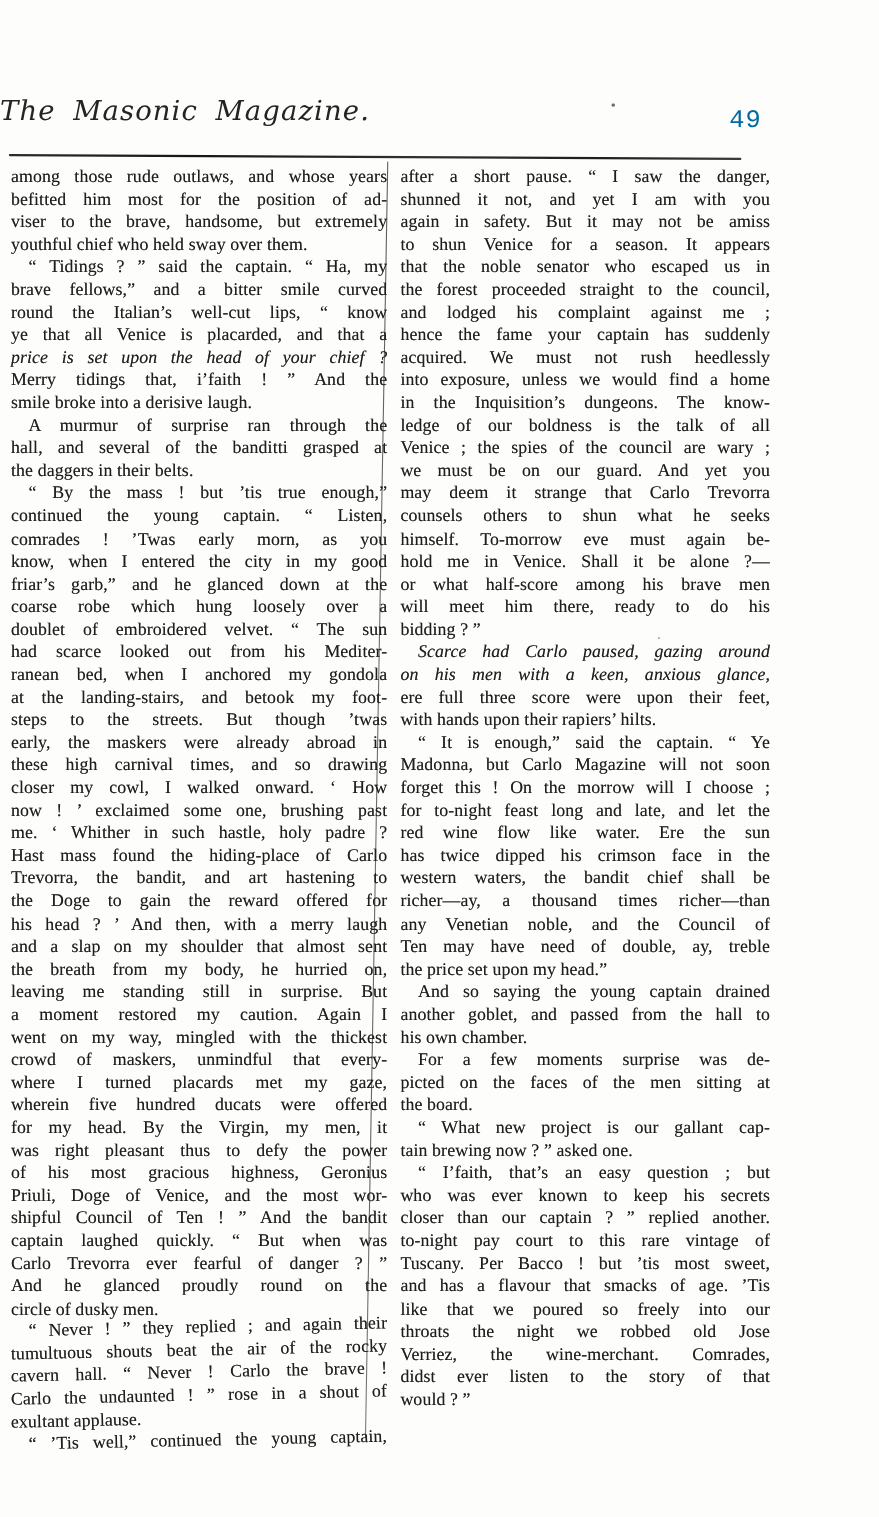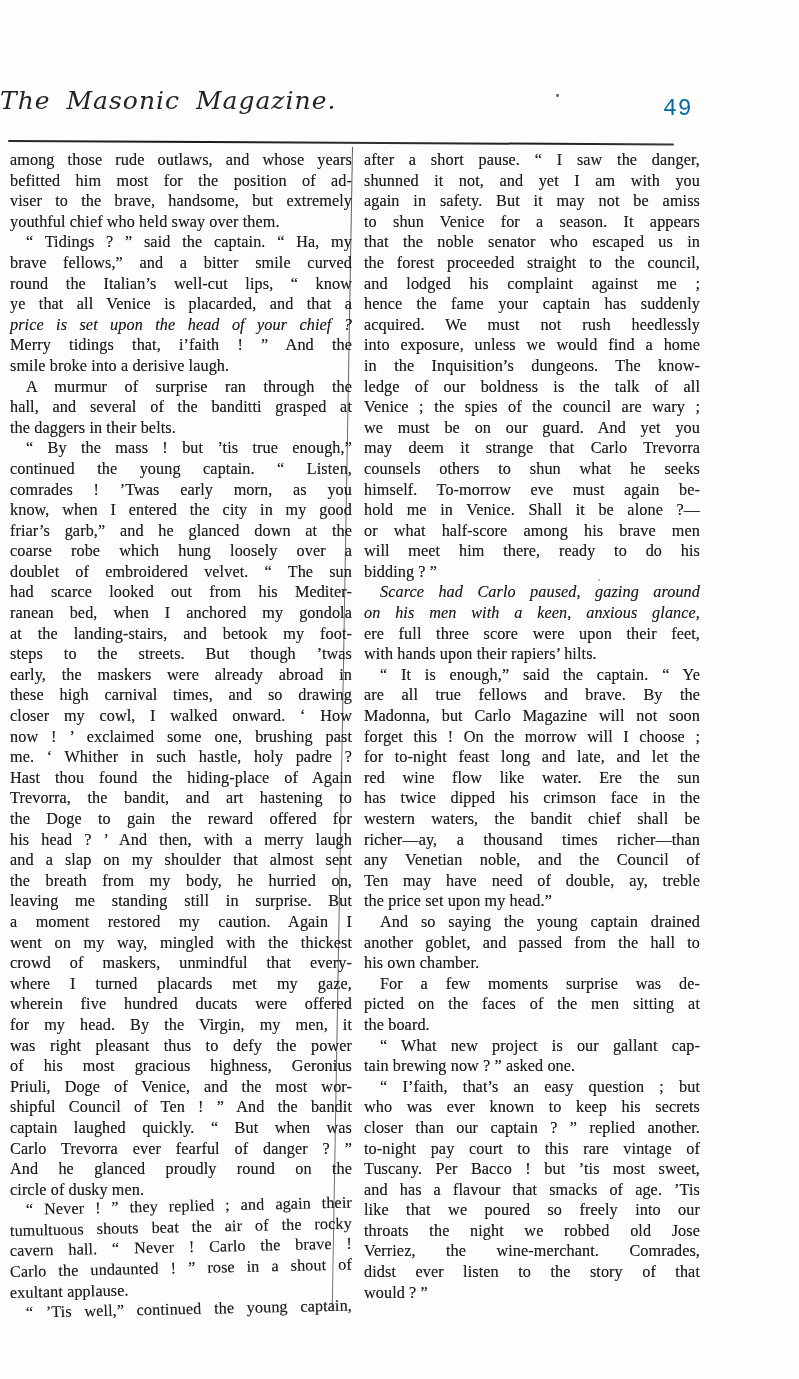--- a/index.html
+++ b/index.html
@@ -128,21 +128,21 @@
       <div class="tl">doublet of embroidered velvet. “ The sun</div>
       <div class="tl">had scarce looked out from his Mediter-</div>
       <div class="tl">ranean bed, when I anchored my gondola</div>
       <div class="tl">at the landing-stairs, and betook my foot-</div>
       <div class="tl">steps to the streets. But though ’twas</div>
       <div class="tl">early, the maskers were already abroad in</div>
       <div class="tl">these high carnival times, and so drawing</div>
       <div class="tl">closer my cowl, I walked onward. ‘ How</div>
       <div class="tl">now ! ’ exclaimed some one, brushing past</div>
       <div class="tl">me. ‘ Whither in such hastle, holy padre ?</div>
-      <div class="tl">Hast thou found the hiding-place of Again</div>
+      <div class="tl">Hast mass found the hiding-place of Carlo</div>
       <div class="tl">Trevorra, the bandit, and art hastening to</div>
       <div class="tl">the Doge to gain the reward offered for</div>
       <div class="tl">his head ? ’ And then, with a merry laugh</div>
       <div class="tl">and a slap on my shoulder that almost sent</div>
       <div class="tl">the breath from my body, he hurried on,</div>
       <div class="tl">leaving me standing still in surprise. But</div>
       <div class="tl">a moment restored my caution. Again I</div>
       <div class="tl">went on my way, mingled with the thickest</div>
       <div class="tl">crowd of maskers, unmindful that every-</div>
       <div class="tl">where I turned placards met my gaze,</div>
@@ -184,21 +184,20 @@
       <div class="tl">himself. To-morrow eve must again be-</div>
       <div class="tl">hold me in Venice. Shall it be alone ?—</div>
       <div class="tl">or what half-score among his brave men</div>
       <div class="tl">will meet him there, ready to do his</div>
       <div class="tl fin">bidding ? ”</div>
       <div class="tl ind ital">Scarce had Carlo paused, gazing around</div>
       <div class="tl ital">on his men with a keen, anxious glance,</div>
       <div class="tl">ere full three score were upon their feet,</div>
       <div class="tl fin">with hands upon their rapiers’ hilts.</div>
       <div class="tl ind">“ It is enough,” said the captain. “ Ye</div>
-      <div class="tl">are all true fellows and brave. By the</div>
       <div class="tl">Madonna, but Carlo Magazine will not soon</div>
       <div class="tl">forget this ! On the morrow will I choose ;</div>
       <div class="tl">for to-night feast long and late, and let the</div>
       <div class="tl">red wine flow like water. Ere the sun</div>
       <div class="tl">has twice dipped his crimson face in the</div>
       <div class="tl">western waters, the bandit chief shall be</div>
       <div class="tl">richer—ay, a thousand times richer—than</div>
       <div class="tl">any Venetian noble, and the Council of</div>
       <div class="tl">Ten may have need of double, ay, treble</div>
       <div class="tl fin">the price set upon my head.”</div>

